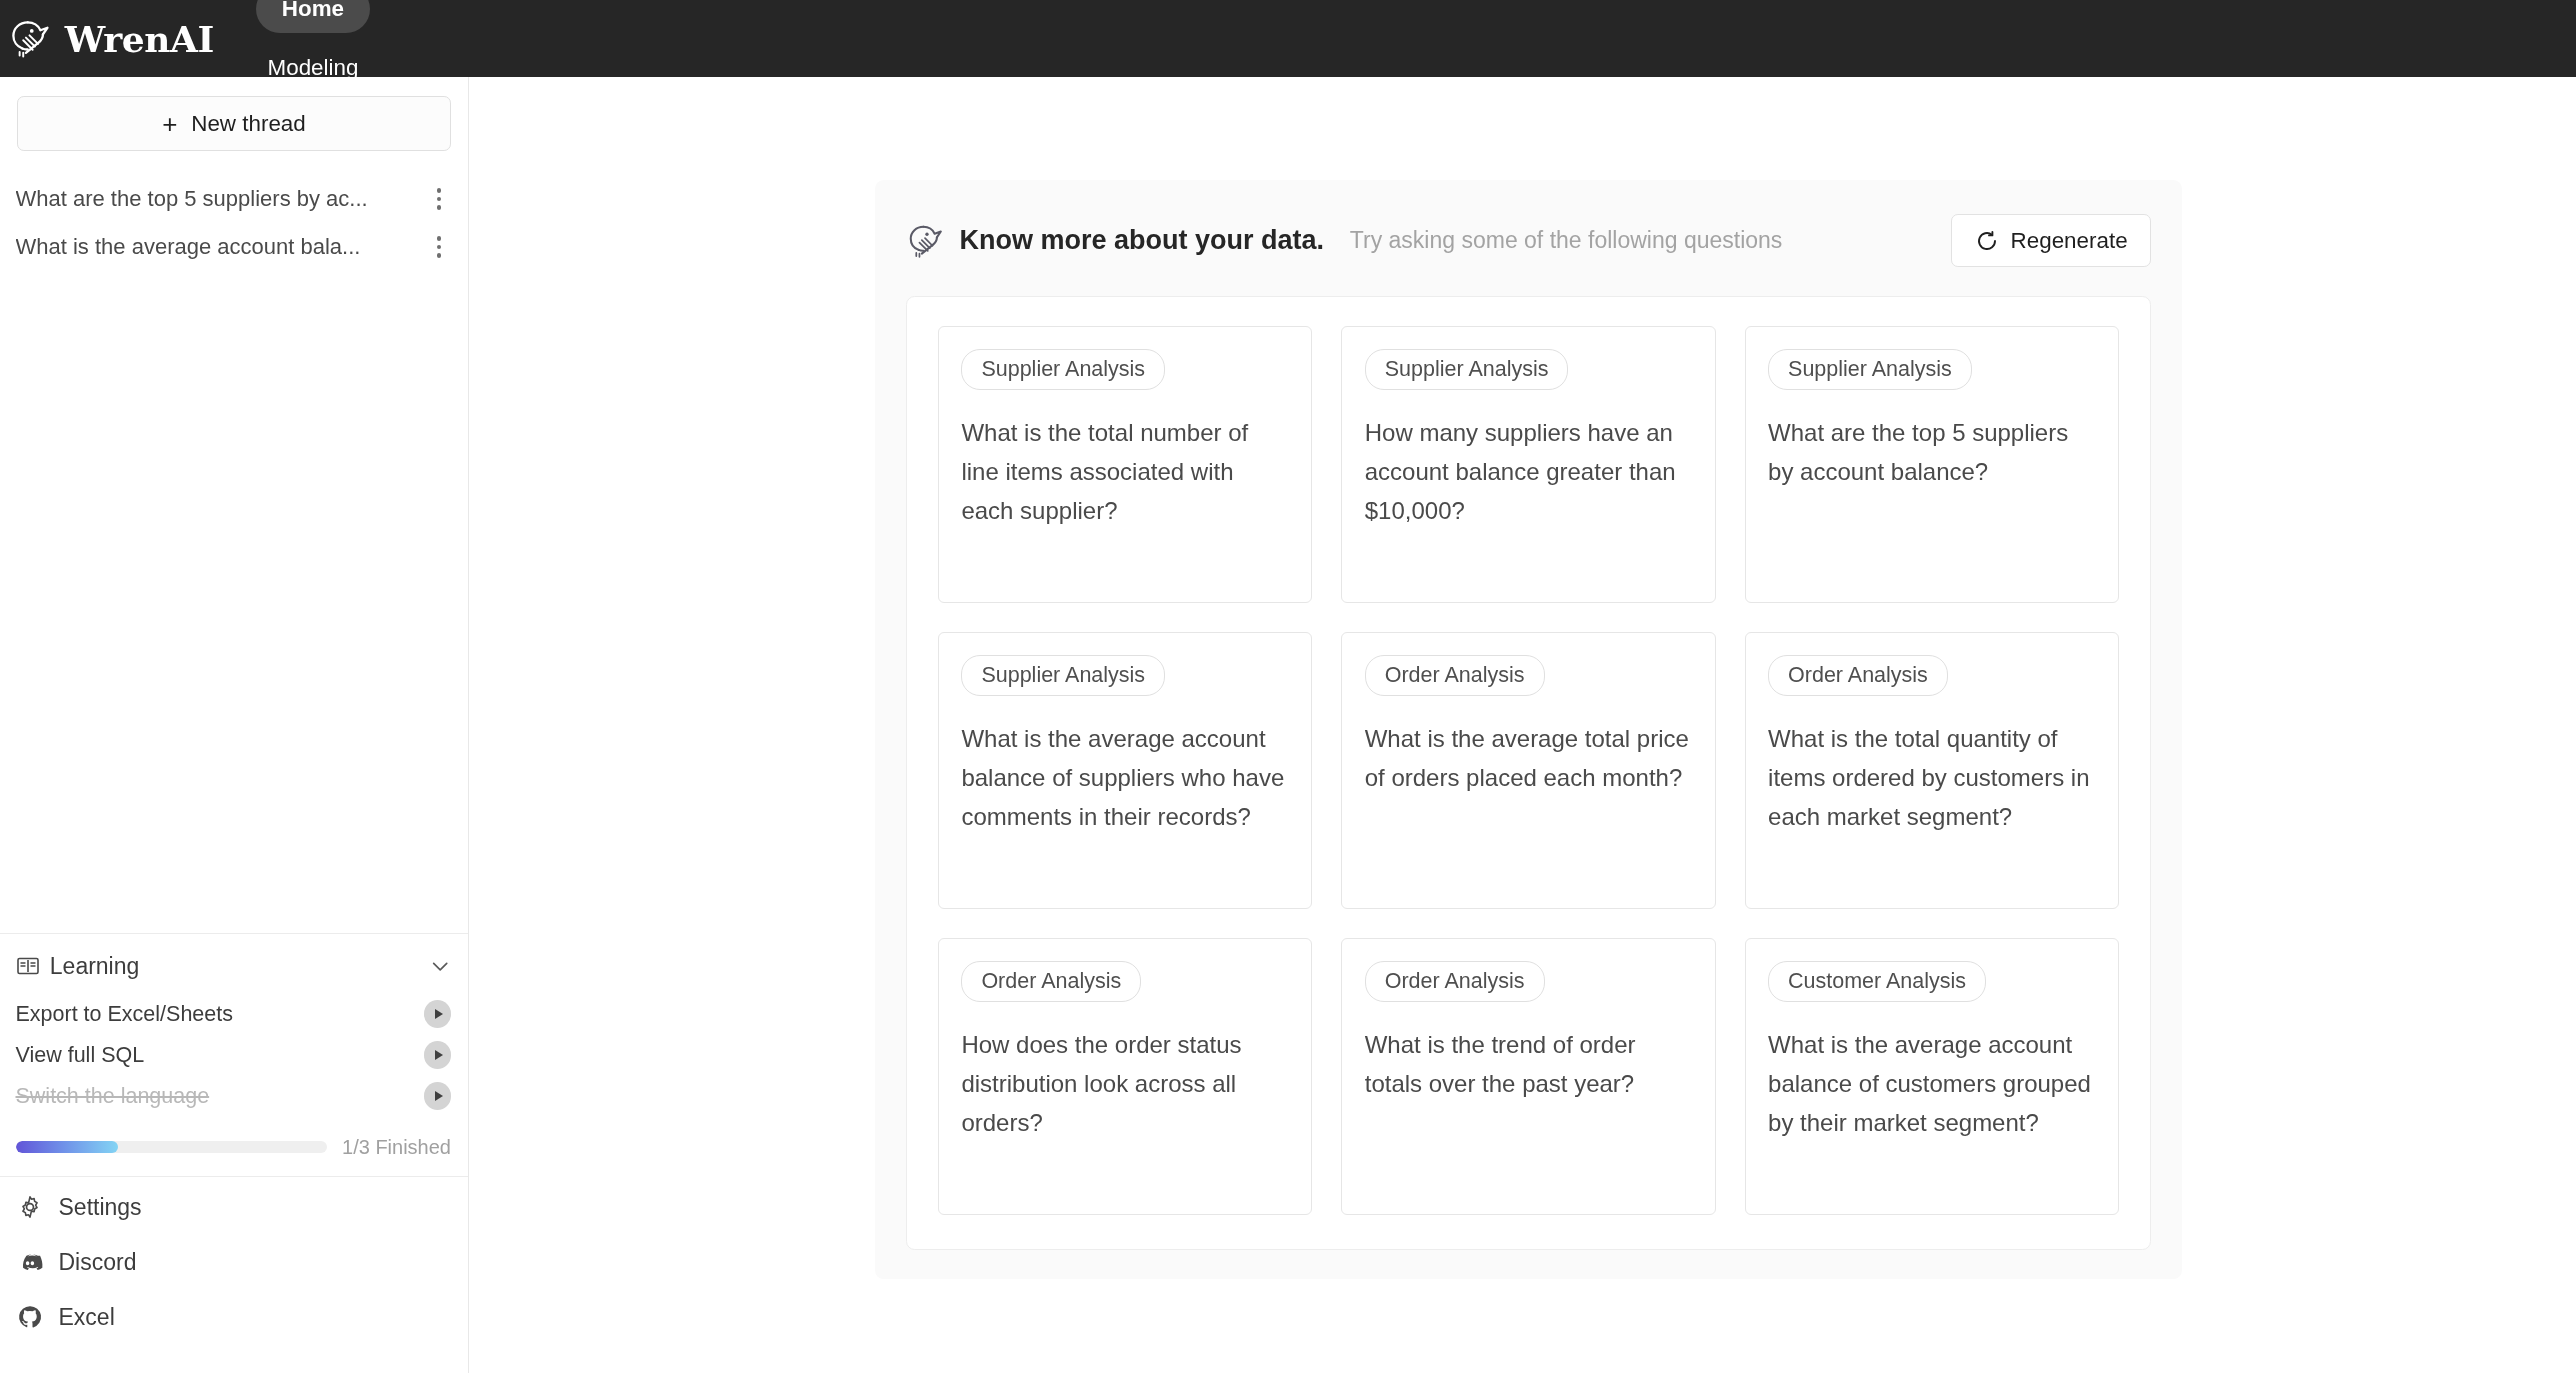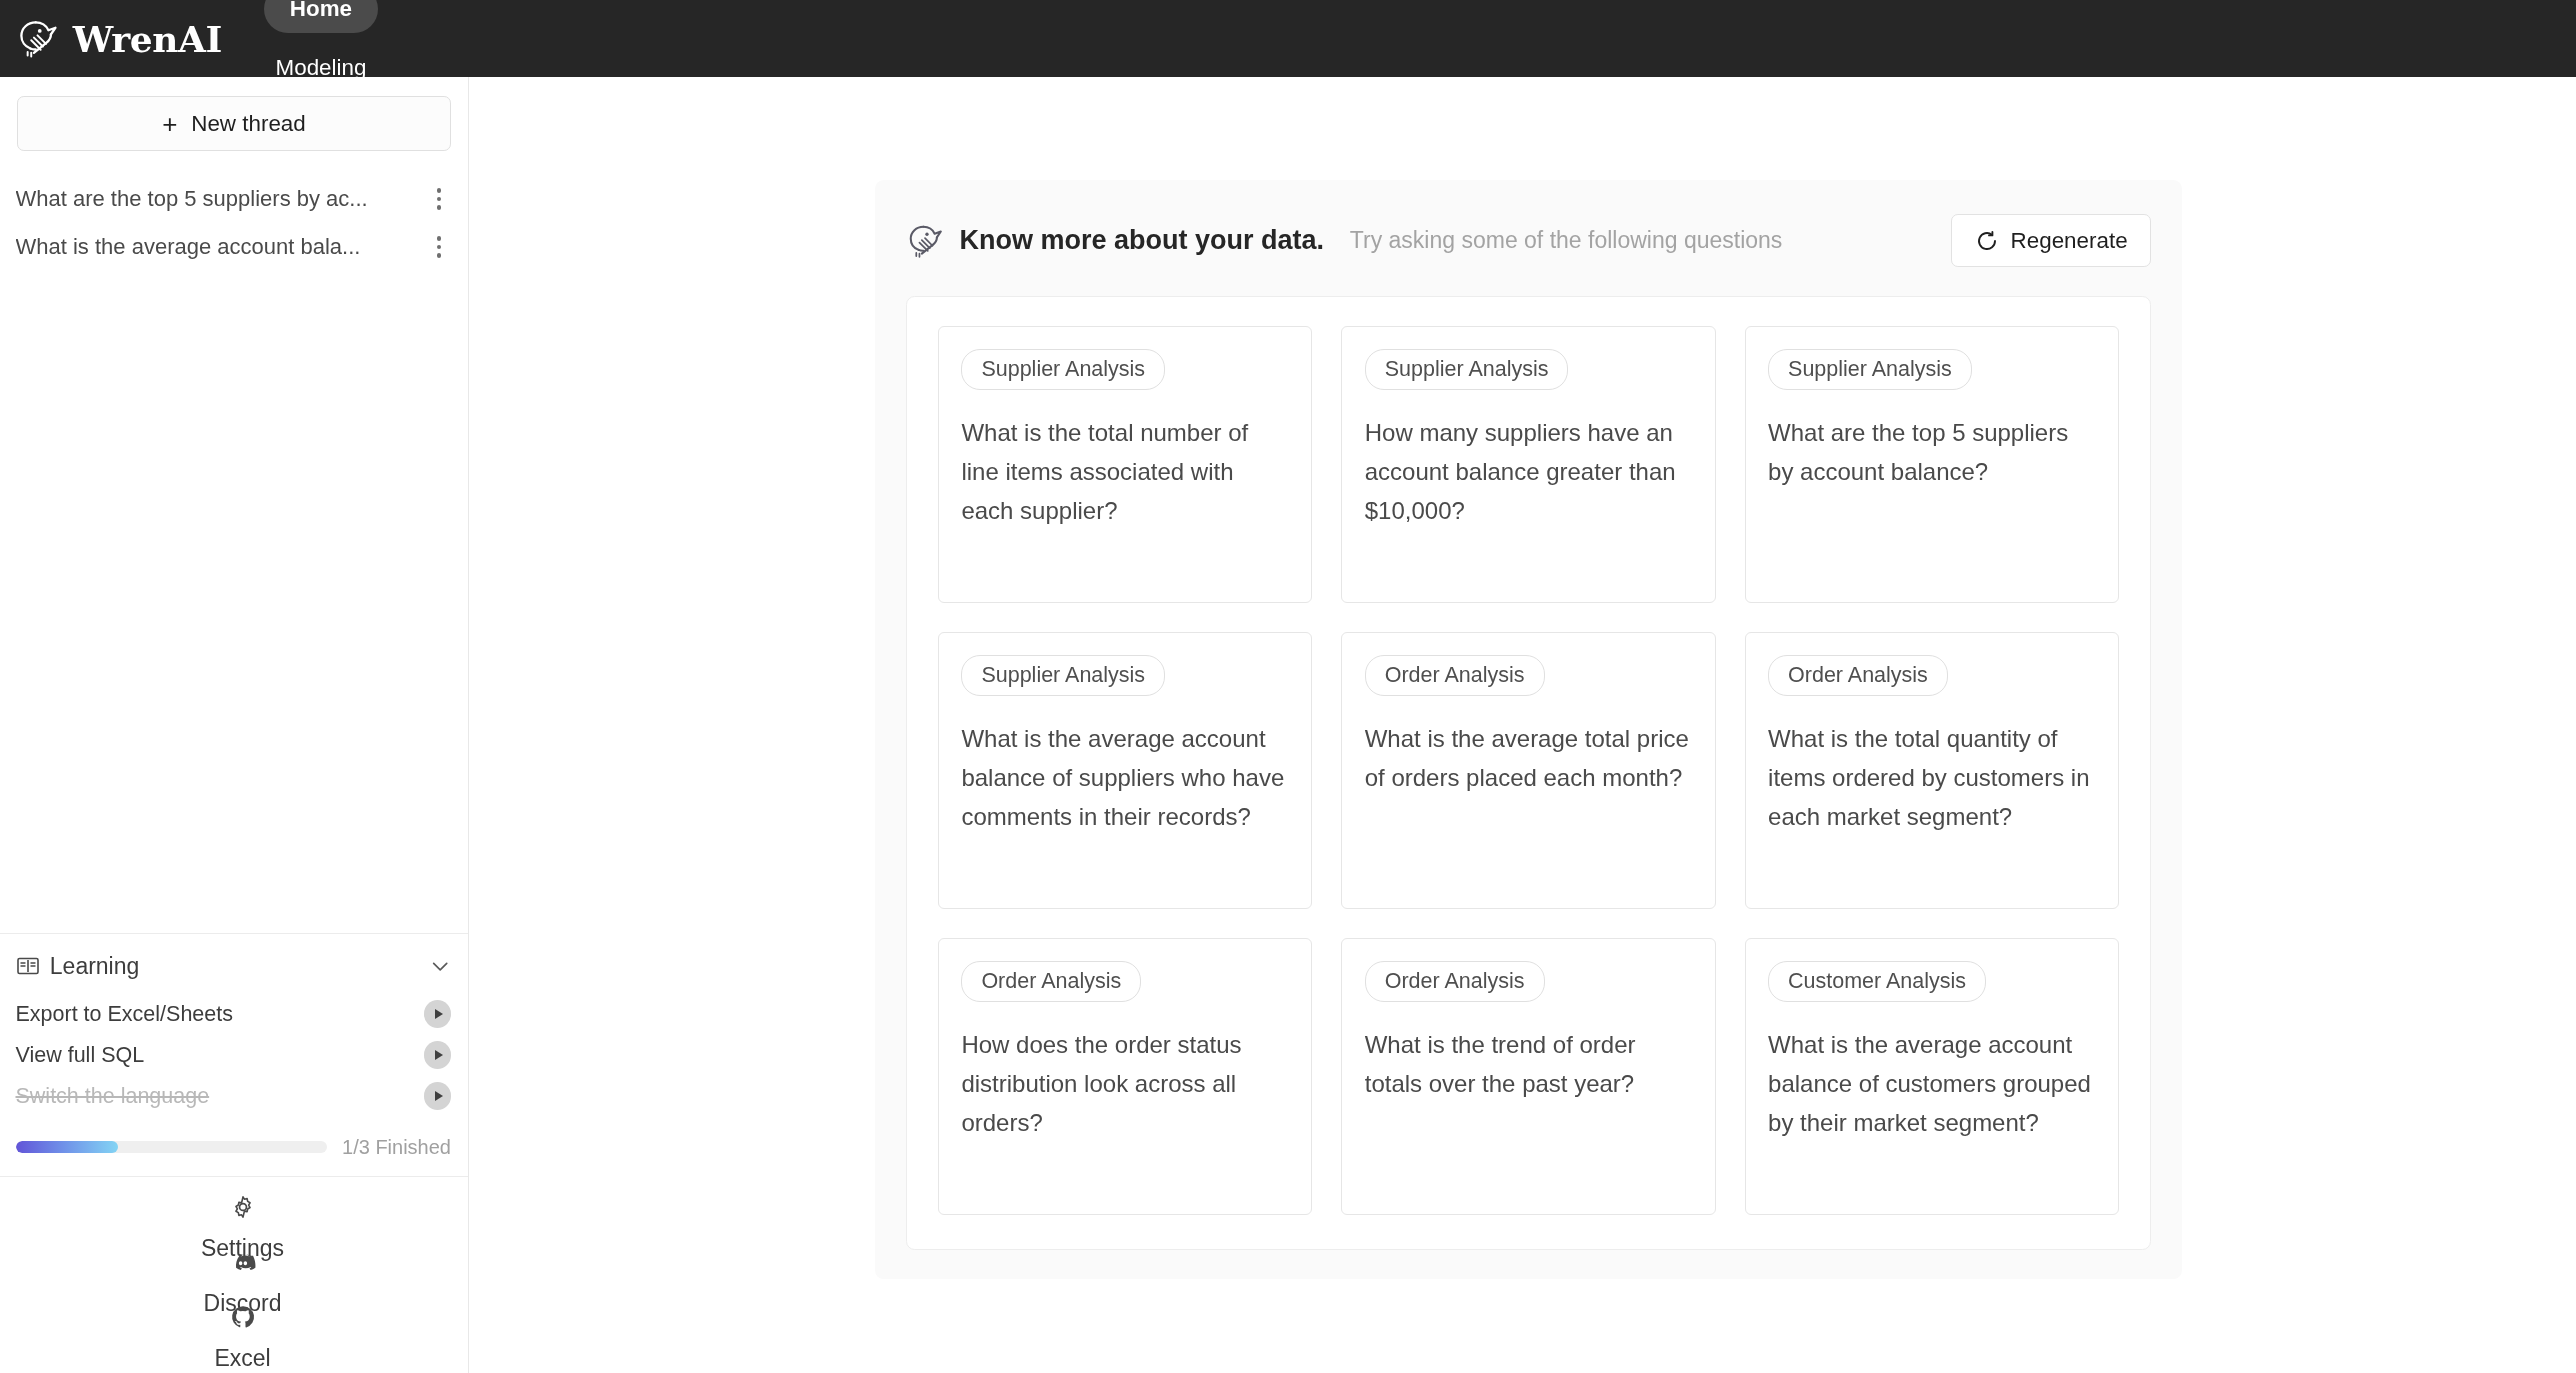--- a/index.html
+++ b/index.html
@@ -9,21 +9,21 @@
     background: #ffffff;
     overflow: hidden;
   }
 
   
   .topbar {
     position: absolute; top: 0; left: 0;
     width: 2576px; height: 77px;
     background: #262626;
     display: flex; align-items: center;
-    padding-left: 16px;
+    padding-left: 8px;
   }
   .brand { display: flex; align-items: center; gap: 13.8px; }
   .brand-logo { width: 43px; height: 43px; display: block; }
   .brand-name {
     color: #ffffff; font-size: 36px; font-weight: 700;
     font-family: "DejaVu Serif", serif; letter-spacing: -0.4px;
   }
   .nav { display: flex; align-items: center; gap: 10.3px; margin-left: 27.5px; flex-direction: column; }
   .nav-item {
     color: #ffffff; font-size: 22.4px; padding: 11.2px 26px;
@@ -104,22 +104,22 @@
   }
   .progress-fill {
     height: 100%; width: 33.3%; border-radius: 6px;
     background: linear-gradient(90deg, #6255d8 0%, #6f8fe8 45%, #83d4f4 100%);
   }
   .progress-text { font-size: 20px; color: #a0a0a0; white-space: nowrap; }
 
   
   .sb-footer { border-top: 0.9px solid #ececec; padding: 17px 0 15.5px 0; }
   .foot-item {
-    height: 55px; display: flex; align-items: center; gap: 15.5px;
-    padding-left: 17px; cursor: pointer; flex-direction: column;
+    height: 55px; display: flex; align-items: flex-start; gap: 15.5px;
+    padding-left: 17px; cursor: pointer;
   }
   .foot-label { font-size: 23px; color: #3d3d3d; }
   .foot-icon { width: 26px; height: 26px; flex: 0 0 auto; }
 
   
   .main {
     position: absolute; top: 77px; left: 469px;
     width: 2107px; height: 1297px; background: #ffffff; margin-top: 29px;
   }
   .panel {

